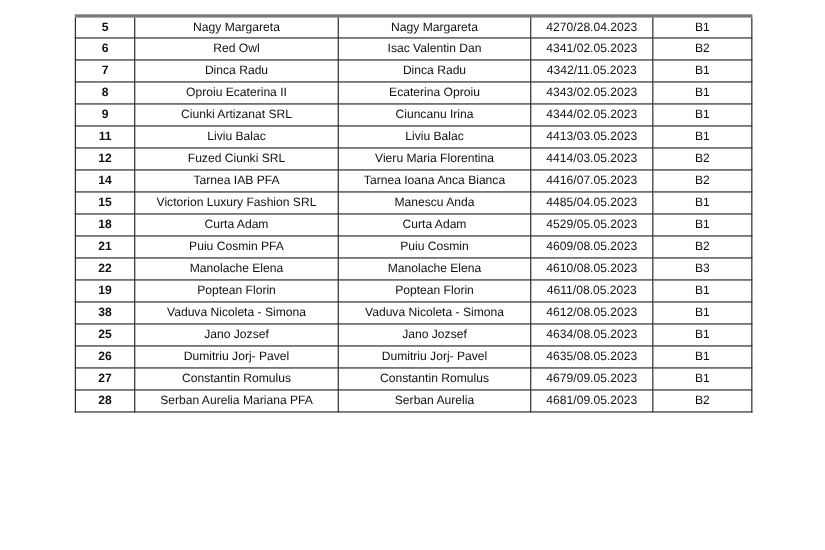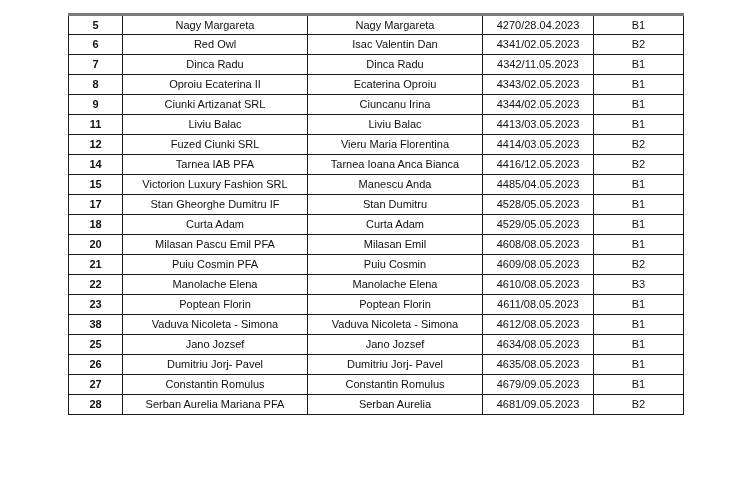--- a/index.html
+++ b/index.html
@@ -101,67 +101,53 @@
           <td class="num">12</td>
           <td>Fuzed Ciunki SRL</td>
           <td>Vieru Maria Florentina</td>
           <td>4414/03.05.2023</td>
           <td>B2</td>
         </tr>
         <tr>
           <td class="num">14</td>
           <td>Tarnea IAB PFA</td>
           <td>Tarnea Ioana Anca Bianca</td>
-          <td>4416/12.05.2023</td>
+          <td>4416/07.05.2023</td>
           <td>B2</td>
         </tr>
         <tr>
           <td class="num">15</td>
           <td>Victorion Luxury Fashion SRL</td>
           <td>Manescu Anda</td>
           <td>4485/04.05.2023</td>
           <td>B1</td>
         </tr>
         <tr>
-          <td class="num">17</td>
-          <td>Stan Gheorghe Dumitru IF</td>
-          <td>Stan  Dumitru</td>
-          <td>4528/05.05.2023</td>
-          <td>B1</td>
-        </tr>
-        <tr>
           <td class="num">18</td>
           <td>Curta Adam</td>
           <td>Curta Adam</td>
           <td>4529/05.05.2023</td>
-          <td>B1</td>
-        </tr>
-        <tr>
-          <td class="num">20</td>
-          <td>Milasan Pascu Emil PFA</td>
-          <td>Milasan Emil</td>
-          <td>4608/08.05.2023</td>
           <td>B1</td>
         </tr>
         <tr>
           <td class="num">21</td>
           <td>Puiu Cosmin PFA</td>
           <td>Puiu Cosmin</td>
           <td>4609/08.05.2023</td>
           <td>B2</td>
         </tr>
         <tr>
           <td class="num">22</td>
           <td>Manolache Elena</td>
           <td>Manolache Elena</td>
           <td>4610/08.05.2023</td>
           <td>B3</td>
         </tr>
         <tr>
-          <td class="num">23</td>
+          <td class="num">19</td>
           <td>Poptean Florin</td>
           <td>Poptean Florin</td>
           <td>4611/08.05.2023</td>
           <td>B1</td>
         </tr>
         <tr>
           <td class="num">38</td>
           <td>Vaduva Nicoleta - Simona</td>
           <td>Vaduva Nicoleta - Simona</td>
           <td>4612/08.05.2023</td>

